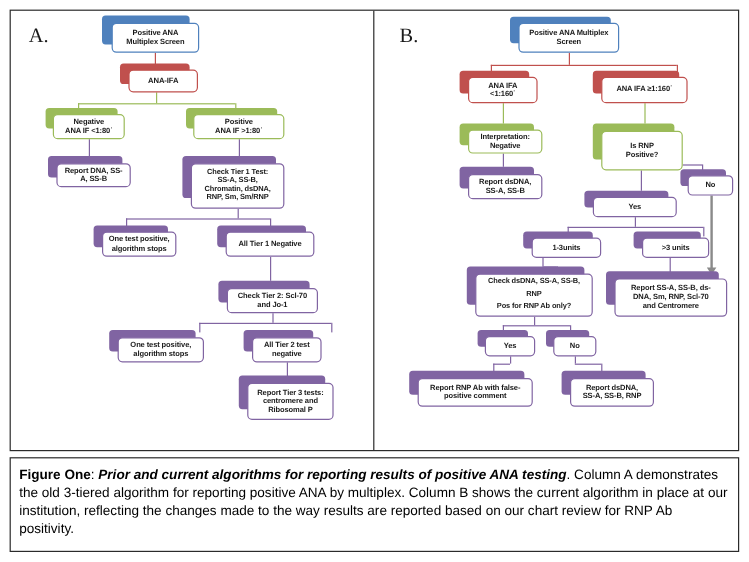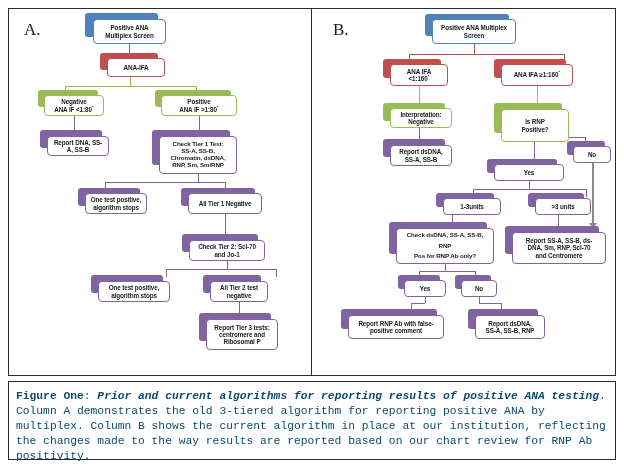--- a/index.html
+++ b/index.html
@@ -38,21 +38,21 @@
   .c-red{background:#c0504d;}
   .c-green{background:#9bbb59;}
   .c-purple{background:#8064a2;}
   .c-grey{background:#8a8a8a;}
   .arrow{position:absolute;z-index:1;width:0;height:0;
          border-left:4px solid transparent;border-right:4px solid transparent;
          border-top:6px solid #8a8a8a;}
 
   
   #caption{position:absolute;left:16px;top:389px;width:592px;
-           font-family:Liberation Mono, monospace;color:#0c4a6e;}
+           font-family:Liberation Sans, sans-serif;color:#000000;}
   #cap-main{font-size:11.3px;line-height:1.33;text-align:left;}
   #cap-main b{font-weight:bold;}
   #cap-main i{font-style:italic;font-weight:bold;}
   #cap-note{font-size:8.6px;line-height:1.32;margin-top:2px;}
 </style>
 </head>
 <body>
 
 <div id="page">
 

